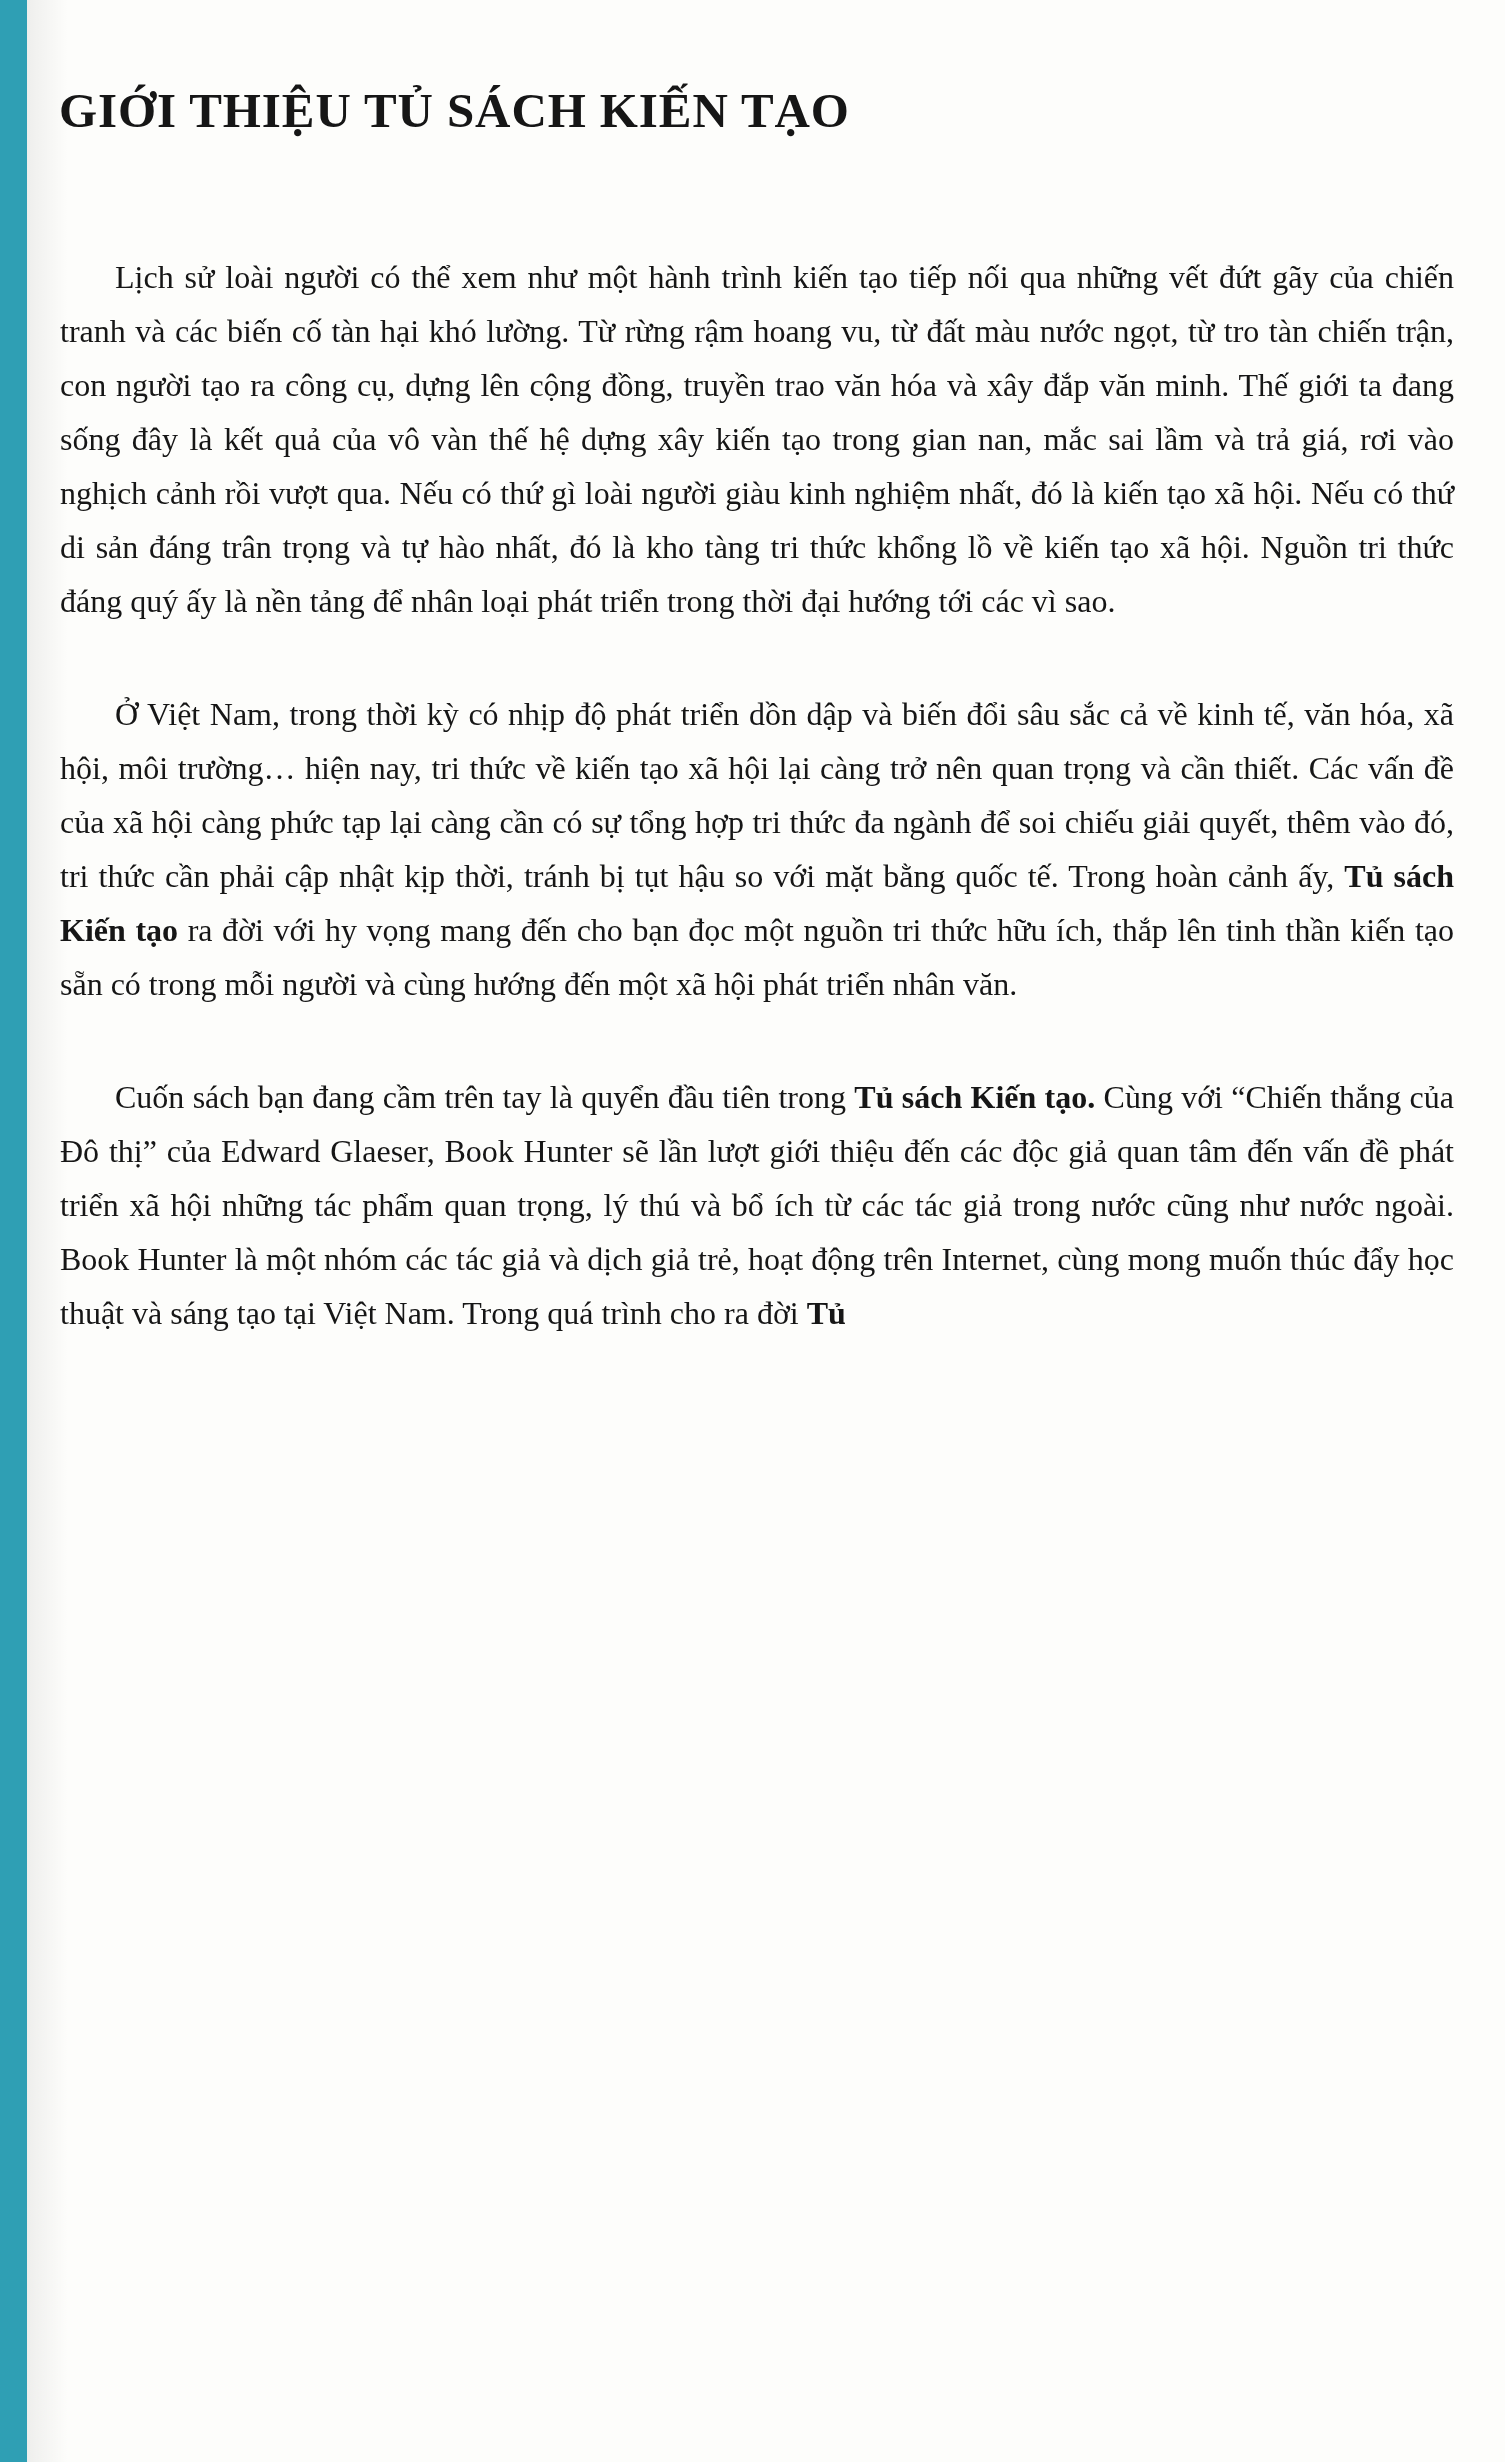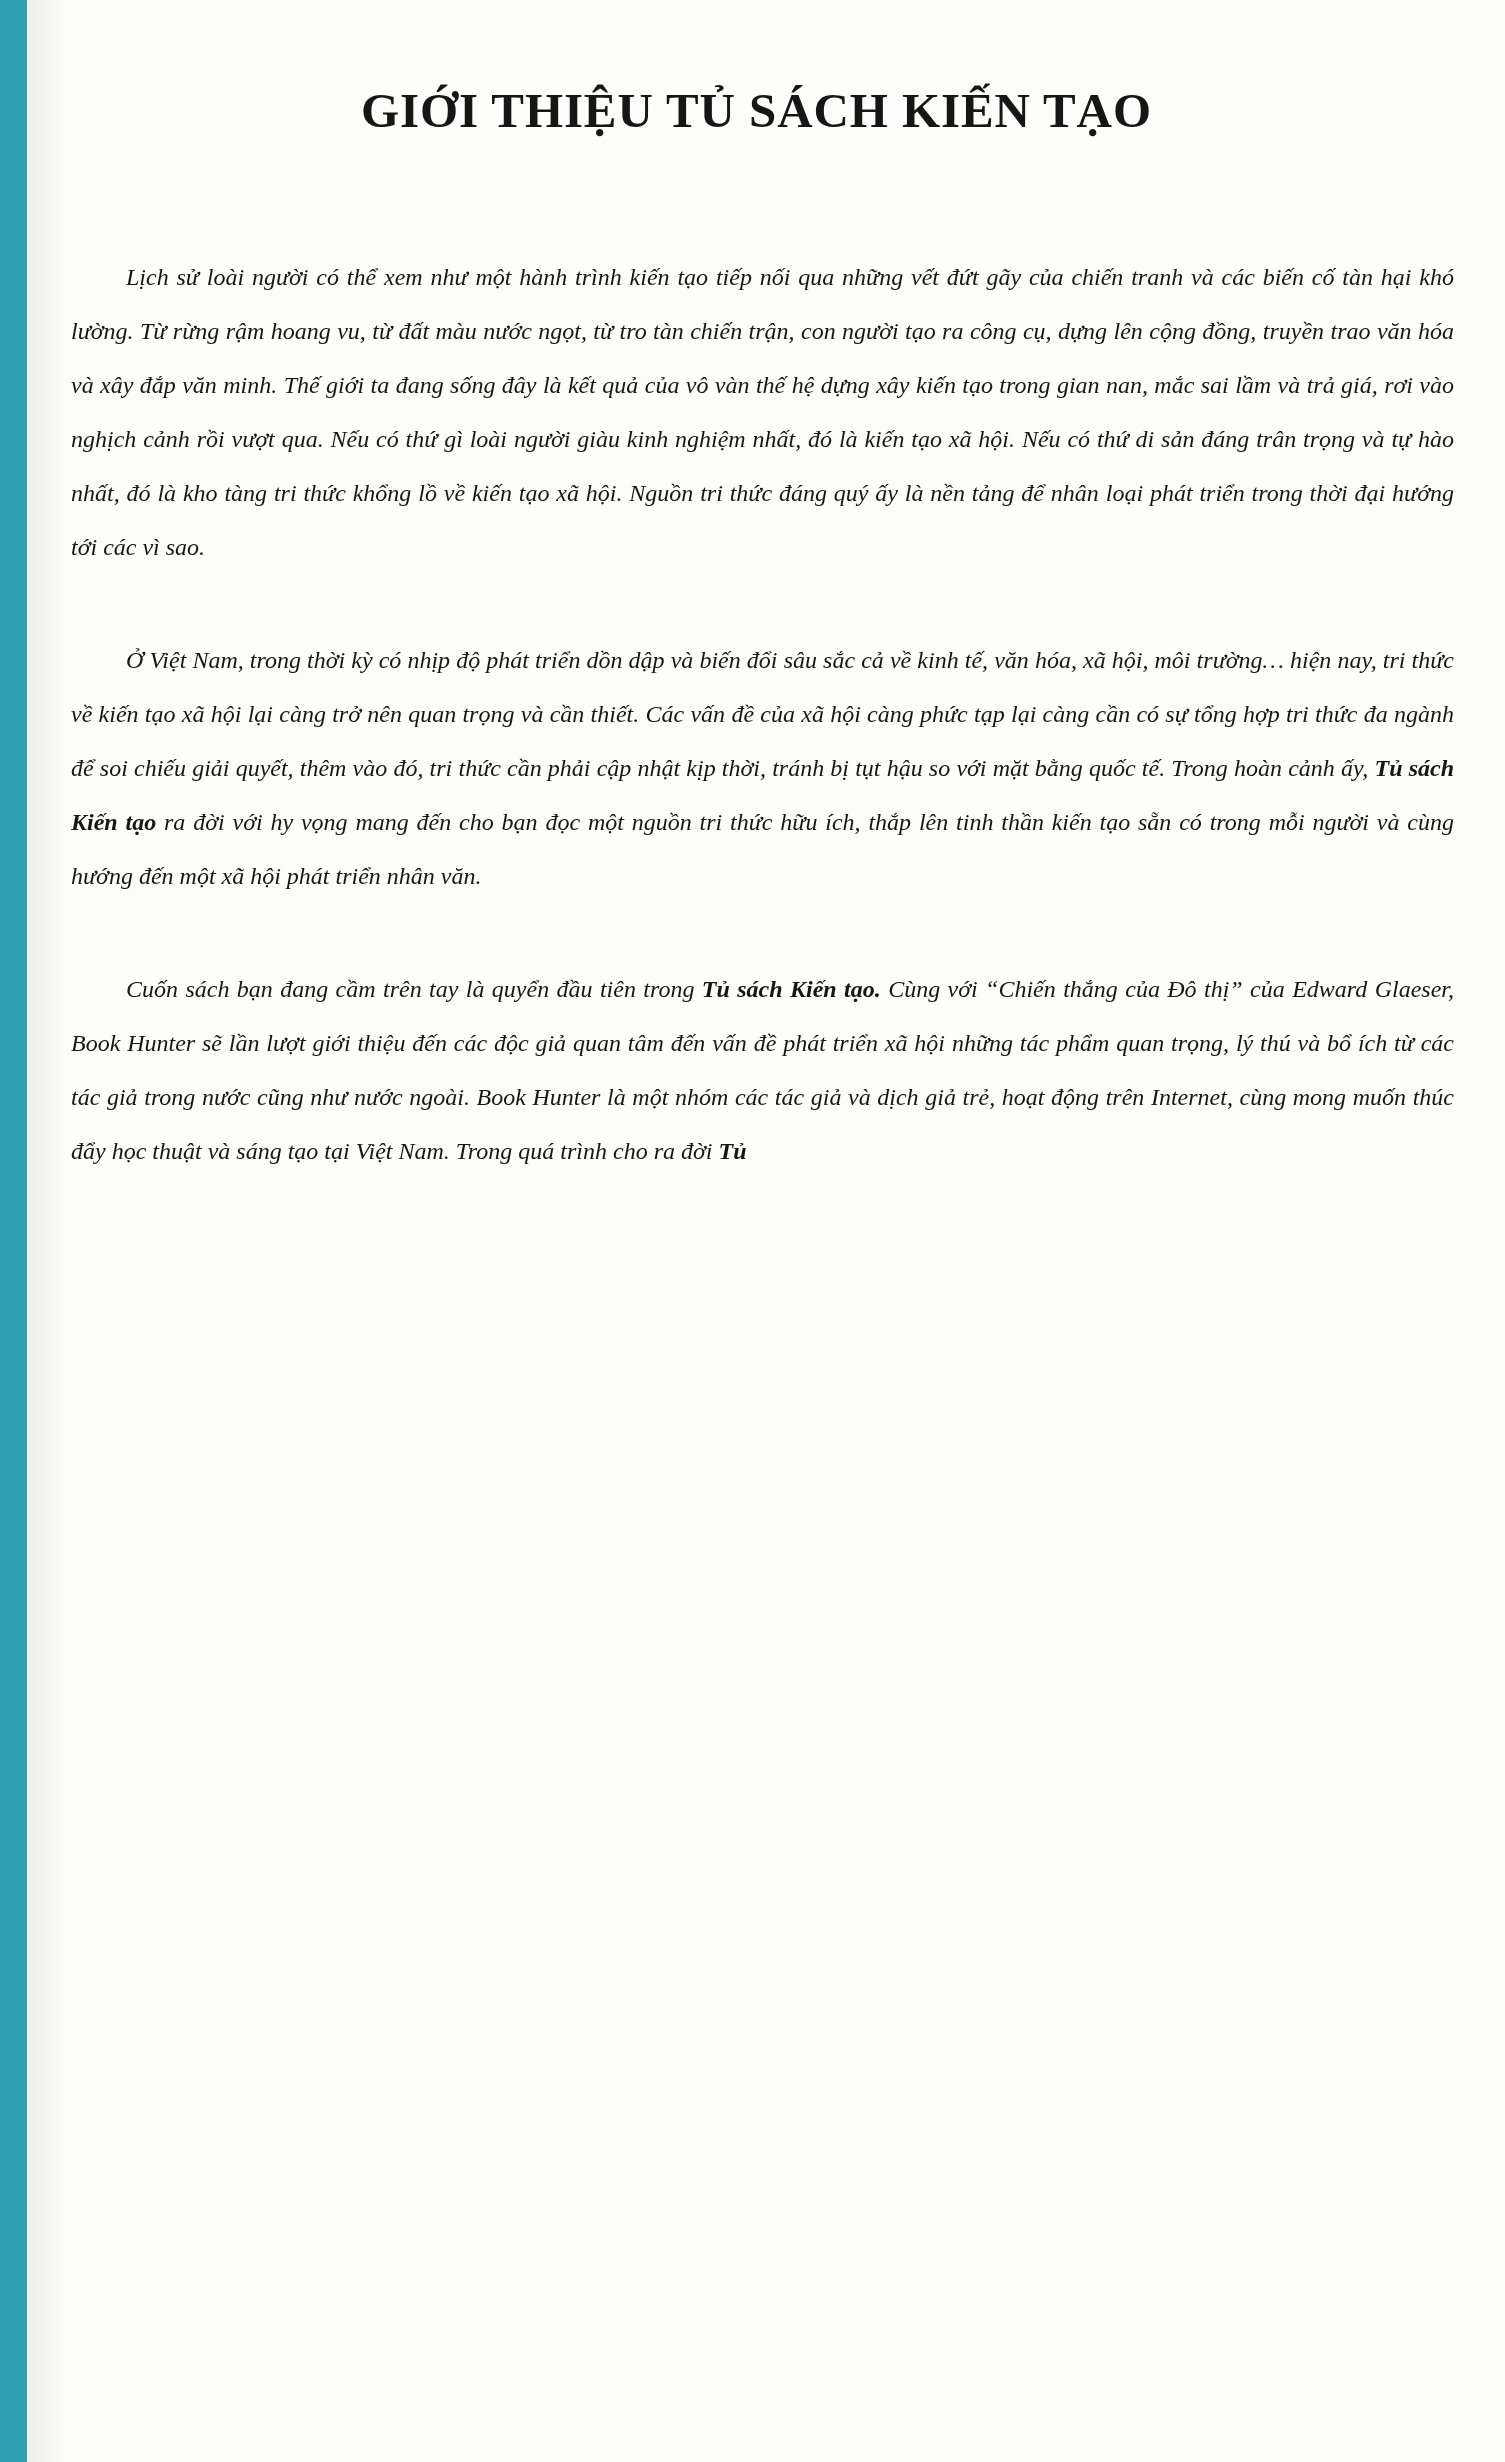--- a/index.html
+++ b/index.html
@@ -39,30 +39,28 @@
     right: 0;
     bottom: 0;
     padding: 82px 52px 0 32px;
     box-sizing: border-box;
   }
   h1.page-title {
     margin: 0 0 109px 0;
     font-size: 49px;
     line-height: 1.2;
     font-weight: bold;
-    text-align: center;
     letter-spacing: 0.9px;
   }
   .body-text p.para {
-    margin: 0 0 59px 12px;
-    font-size: 24px;
+    margin: 0 0 59px 1px;
+    font-size: 32px;
     line-height: 54px;
     text-align: justify;
     text-indent: 55px;
-    font-style: italic;
   }
   .body-text p.para:last-child {
     margin-bottom: 0;
   }
   .bold {
     font-weight: bold;
   }
 </style>
 </head>
 <body style="background: rgb(253, 253, 251); color: rgb(22, 22, 22);">

